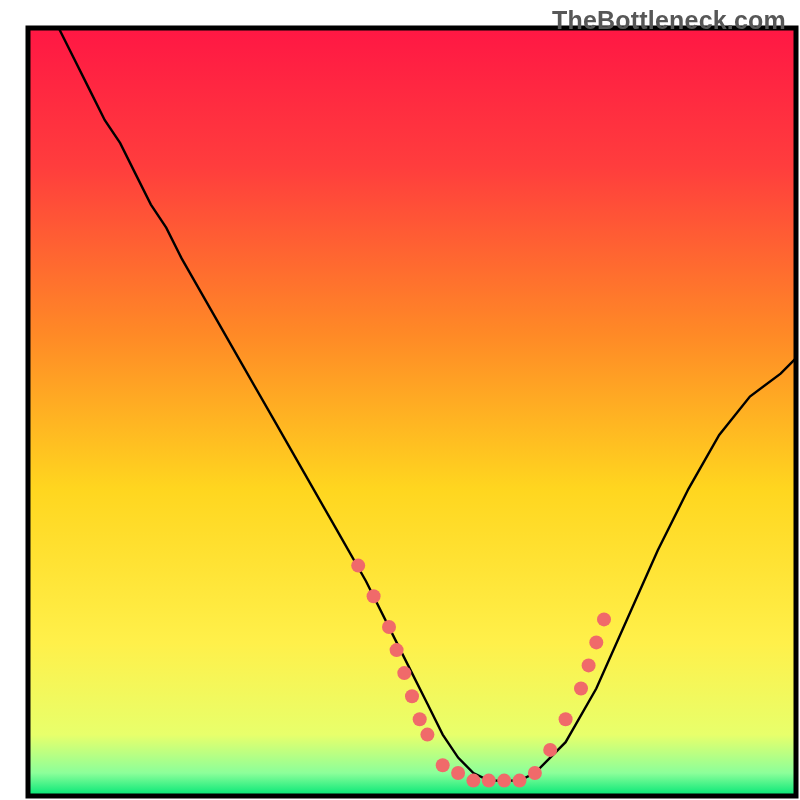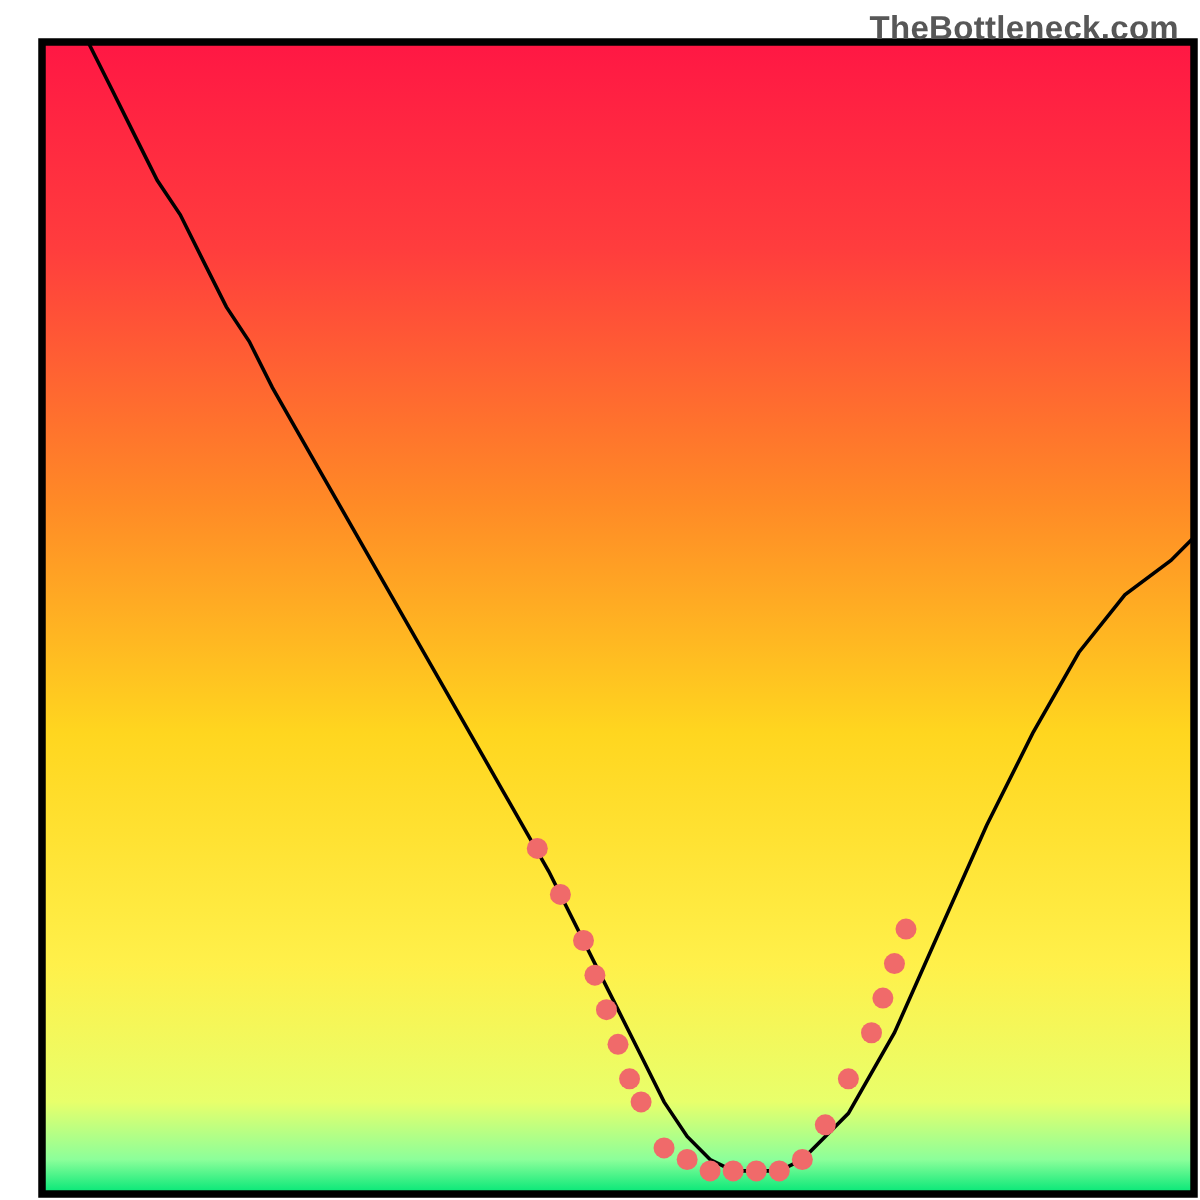--- a/index.html
+++ b/index.html
@@ -15,21 +15,21 @@
     position: absolute;
     left: 0;
     top: 0;
     width: 800px;
     height: 800px;
   }
   .watermark {
     position: absolute;
     top: 6px;
     right: 14px;
-    font-size: 22px;
+    font-size: 25px;
     font-weight: 600;
     color: #575757;
     letter-spacing: 0.2px;
   }
 </style>
 </head>
 <body>
 
 <div class="chart-frame">
   <svg id="chart-svg" width="800" height="800" viewBox="0 0 800 800">

